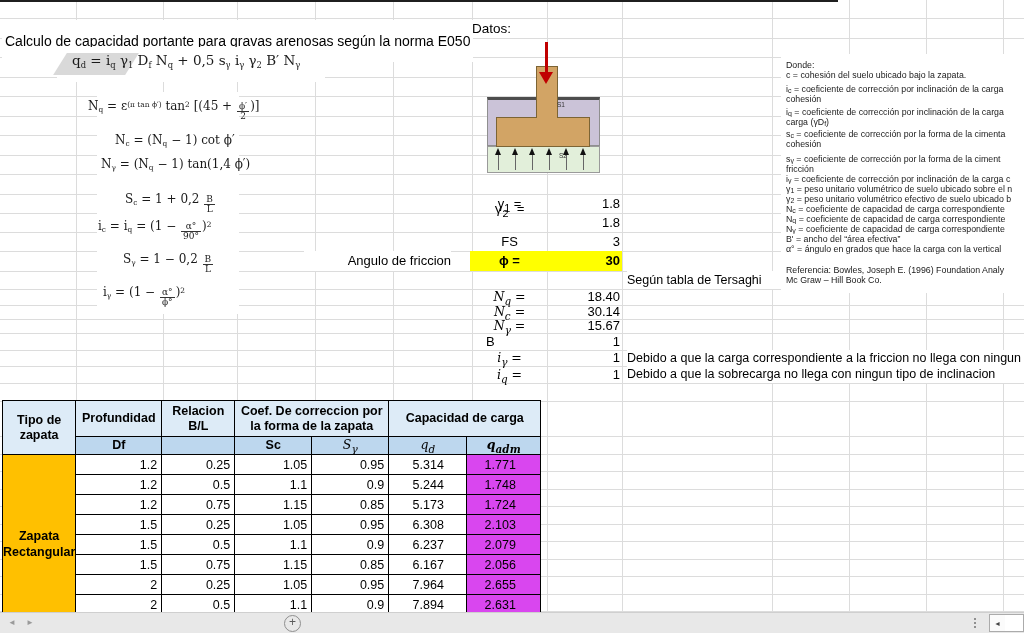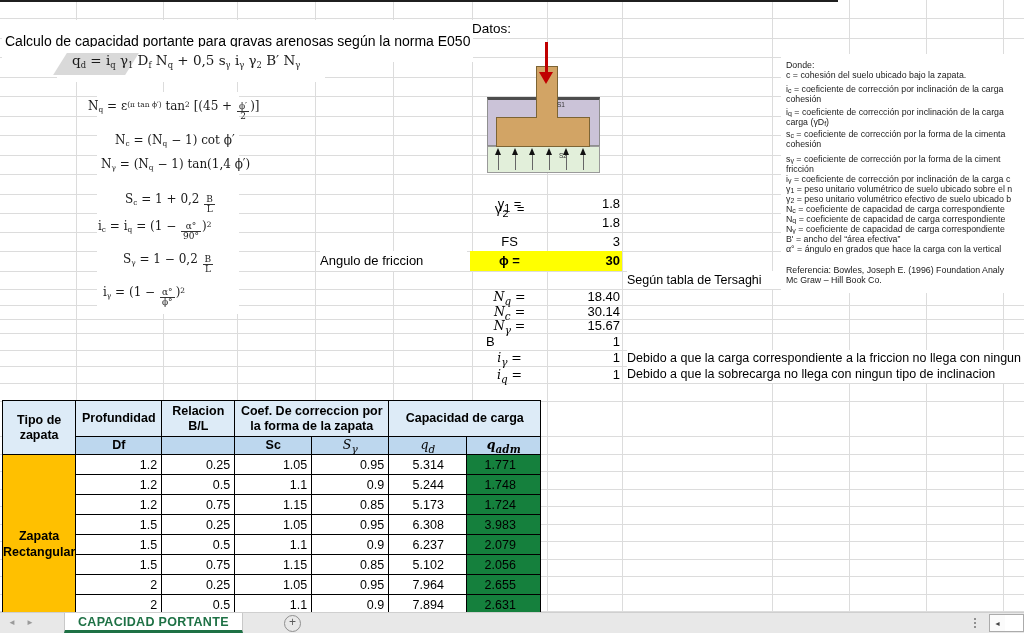--- a/index.html
+++ b/index.html
@@ -40,40 +40,40 @@
   #s2{left:74px;top:114px;}
   .uparrow{position:absolute;top:110px;width:0;height:0;border-left:3.5px solid transparent;
            border-right:3.5px solid transparent;border-bottom:7px solid #111;z-index:2;}
   .upstem{position:absolute;top:117px;width:1px;height:15px;background:#666;z-index:2;}
   
   .dlabel{position:absolute;left:472px;width:75px;text-align:center;font-size:13px;white-space:nowrap;}
   .dlabel.mathlbl{font-family:"DejaVu Serif",serif;font-style:italic;font-size:12.5px;}
   .dlabel.leftal{text-align:left;padding-left:14px;box-sizing:border-box;}
   .dvalue{position:absolute;left:547px;width:73px;text-align:right;font-size:13px;padding-right:2px;}
   .bold{font-weight:bold;}
-  .llabel{position:absolute;left:320px;width:147px;text-align:left;font-size:13px;background:#fff;white-space:nowrap;}
+  .llabel{position:absolute;left:304px;width:147px;text-align:right;font-size:13px;background:#fff;white-space:nowrap;}
   .dnote{position:absolute;left:627px;width:397px;font-size:12.5px;background:#fff;
          white-space:nowrap;overflow:hidden;}
   .hl{position:absolute;left:470px;width:152px;background:#FFFF00;}
   sub{line-height:0;}
   
   #wpanel{position:absolute;left:781px;top:54px;width:243px;background:#fff;padding:6px 0 8px 5px;
           font-size:8.8px;line-height:10px;color:#1a1a1a;}
   .wline{white-space:nowrap;overflow:hidden;}
   .wline sub{font-size:7px;vertical-align:-1px;}
   
   #captable{position:absolute;left:2px;top:400px;border-collapse:collapse;table-layout:fixed;
             background:#fff;font-size:12.5px;}
   #captable th,#captable td{border:1px solid #000;overflow:hidden;box-sizing:content-box;}
   #captable thead th{background:#DDEBF7;font-weight:bold;line-height:1.15;text-align:center;}
   #captable tr.h1 th{height:33px;}
   #captable tr.h2 th{height:15px;background:#BDD7EE;}
   #captable tbody td{height:17px;text-align:right;padding-right:4px;background:#fff;}
   #captable td.qd{text-align:center;padding-right:0;}
-  #captable td.qadm{text-align:center;padding-right:8px;background:#15803d;margin-left:30px;}
+  #captable td.qadm{text-align:center;padding-right:8px;background:#d946ef;margin-left:30px;}
   #captable td.group{background:#FFC000;font-weight:bold;text-align:center;vertical-align:middle;
                      padding:0;line-height:1.25;}
   .math{font-family:"DejaVu Serif",serif;font-style:italic;font-weight:normal !important;}
   .math.b{font-weight:bold !important;}
   
   #tabbar{position:absolute;left:0;top:612px;width:1024px;height:21px;background:#E8E8E8;
           border-top:1px solid #cfcfcf;box-sizing:border-box;z-index:10;}
   .navarrow{position:absolute;top:5px;font-size:8px;color:#9a9a9a;}
   #nav-left{left:8px;} #nav-right{left:26px;}
   #sheettab{position:absolute;left:64px;top:0;height:20px;background:#fff;
@@ -287,36 +287,36 @@
           <td class="num">0.85</td>
           <td class="qd">5.173</td>
           <td class="qadm">1.724</td>
         </tr>
         <tr>
           <td class="num">1.5</td>
           <td class="num">0.25</td>
           <td class="num">1.05</td>
           <td class="num">0.95</td>
           <td class="qd">6.308</td>
-          <td class="qadm">3.983</td>
+          <td class="qadm">2.103</td>
         </tr>
         <tr>
           <td class="num">1.5</td>
           <td class="num">0.5</td>
           <td class="num">1.1</td>
           <td class="num">0.9</td>
           <td class="qd">6.237</td>
           <td class="qadm">2.079</td>
         </tr>
         <tr>
           <td class="num">1.5</td>
           <td class="num">0.75</td>
           <td class="num">1.15</td>
           <td class="num">0.85</td>
-          <td class="qd">5.102</td>
+          <td class="qd">6.167</td>
           <td class="qadm">2.056</td>
         </tr>
         <tr>
           <td class="num">2</td>
           <td class="num">0.25</td>
           <td class="num">1.05</td>
           <td class="num">0.95</td>
           <td class="qd">7.964</td>
           <td class="qadm">2.655</td>
         </tr>
@@ -336,21 +336,20 @@
           <td class="qd">7.823</td>
           <td class="qadm">2.608</td>
         </tr>
       </tbody>
   </table>
 </div>
 
 <div id="tabbar">
   <span id="nav-left" class="navarrow">◄</span>
   <span id="nav-right" class="navarrow">►</span>
-  <div id="sheettab">CAPACIDAD PORTANTE</div>
   <div id="addsheet">+</div>
   <div id="dots">
       <div></div>
       <div></div>
       <div></div>
     </div>
   <div id="hscroll-btn">◄</div>
   <div id="hscroll-track"></div>
 </div>
 

